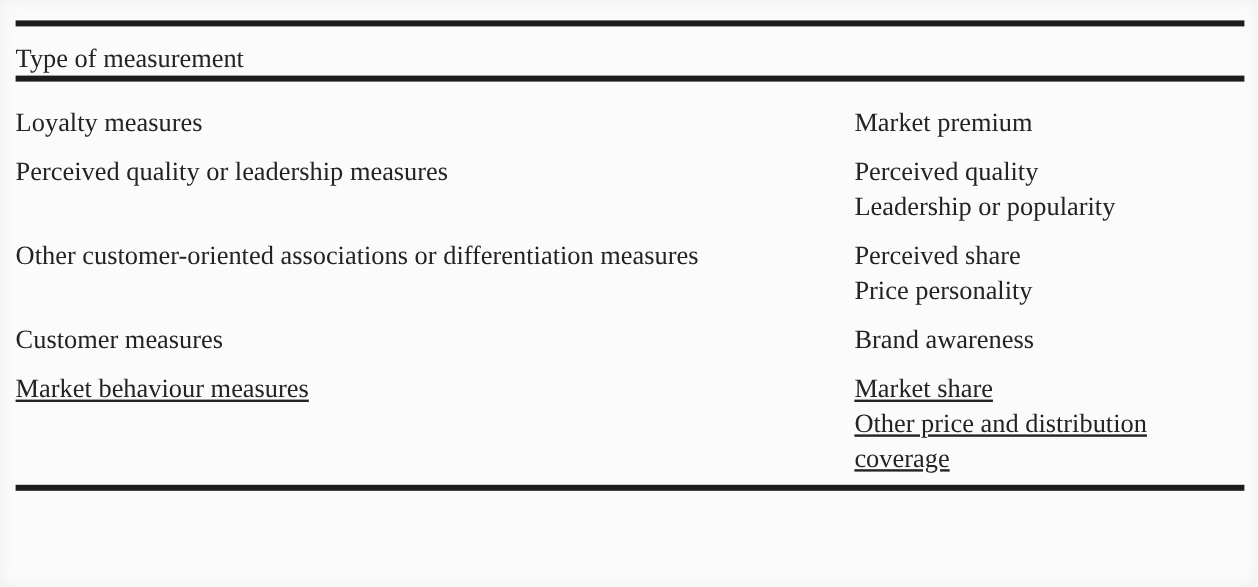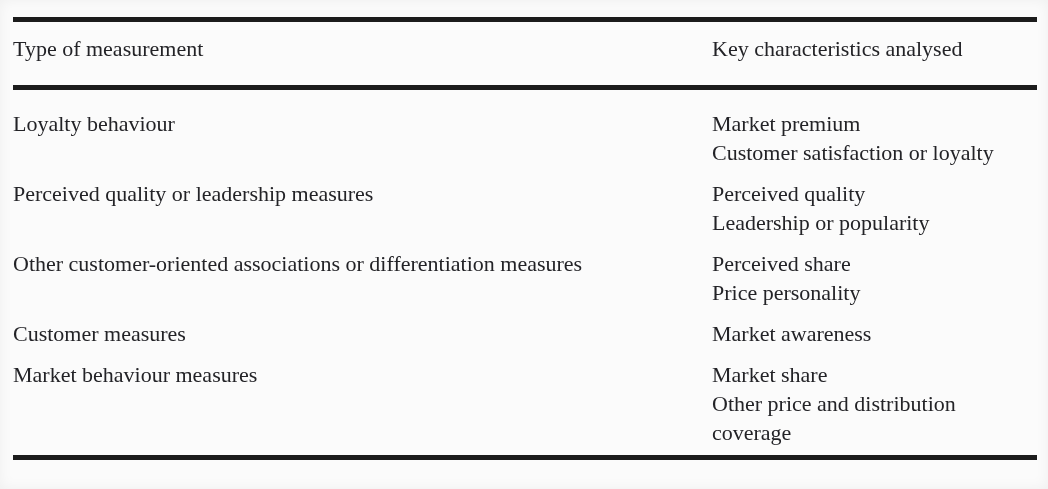--- a/index.html
+++ b/index.html
@@ -23,67 +23,66 @@
     top: 17px;
     width: 1024px;
   }
   .rule {
     height: 5px;
     background: #1c1c1c;
   }
   .header-row {
     display: grid;
     grid-template-columns: 699px 325px;
-    padding: 12px 0 22px 0;
+    padding: 12px 0 0 0;
     font-size: 22px;
     line-height: 29px;
   }
   .tbody {
     padding-top: 19px;
     padding-bottom: 8px;
     font-size: 22px;
     line-height: 29px;
   }
   .row {
     display: grid;
     grid-template-columns: 699px 325px;
     margin-bottom: 12px;
   }
   .row:last-child {
     margin-bottom: 0;
+    text-decoration: underline;
   }
   .type-cell {
     padding-right: 20px;
   }
   .char-cell div {
     min-height: 29px;
   }
 </style>
 </head>
 <body>
 
 <div class="sheet">
   <div class="table">
 
     <div class="rule"></div>
 
     <div class="header-row">
       <div>Type of measurement</div>
-      <div>Key characteristics analysed</div>
     </div>
 
     <div class="rule"></div>
 
     <div class="tbody">
 
       <div class="row">
-        <div class="type-cell">Loyalty behaviour</div>
+        <div class="type-cell">Loyalty measures</div>
         <div class="char-cell">
           <div>Market premium</div>
-          <div>Customer satisfaction or loyalty</div>
         </div>
       </div>
 
       <div class="row">
         <div class="type-cell">Perceived quality or leadership measures</div>
         <div class="char-cell">
           <div>Perceived quality</div>
           <div>Leadership or popularity</div>
         </div>
       </div>
@@ -92,21 +91,21 @@
         <div class="type-cell">Other customer-oriented associations or differentiation measures</div>
         <div class="char-cell">
           <div>Perceived share</div>
           <div>Price personality</div>
         </div>
       </div>
 
       <div class="row">
         <div class="type-cell">Customer measures</div>
         <div class="char-cell">
-          <div>Market awareness</div>
+          <div>Brand awareness</div>
         </div>
       </div>
 
       <div class="row">
         <div class="type-cell">Market behaviour measures</div>
         <div class="char-cell">
           <div>Market share</div>
           <div>Other price and distribution coverage</div>
         </div>
       </div>

